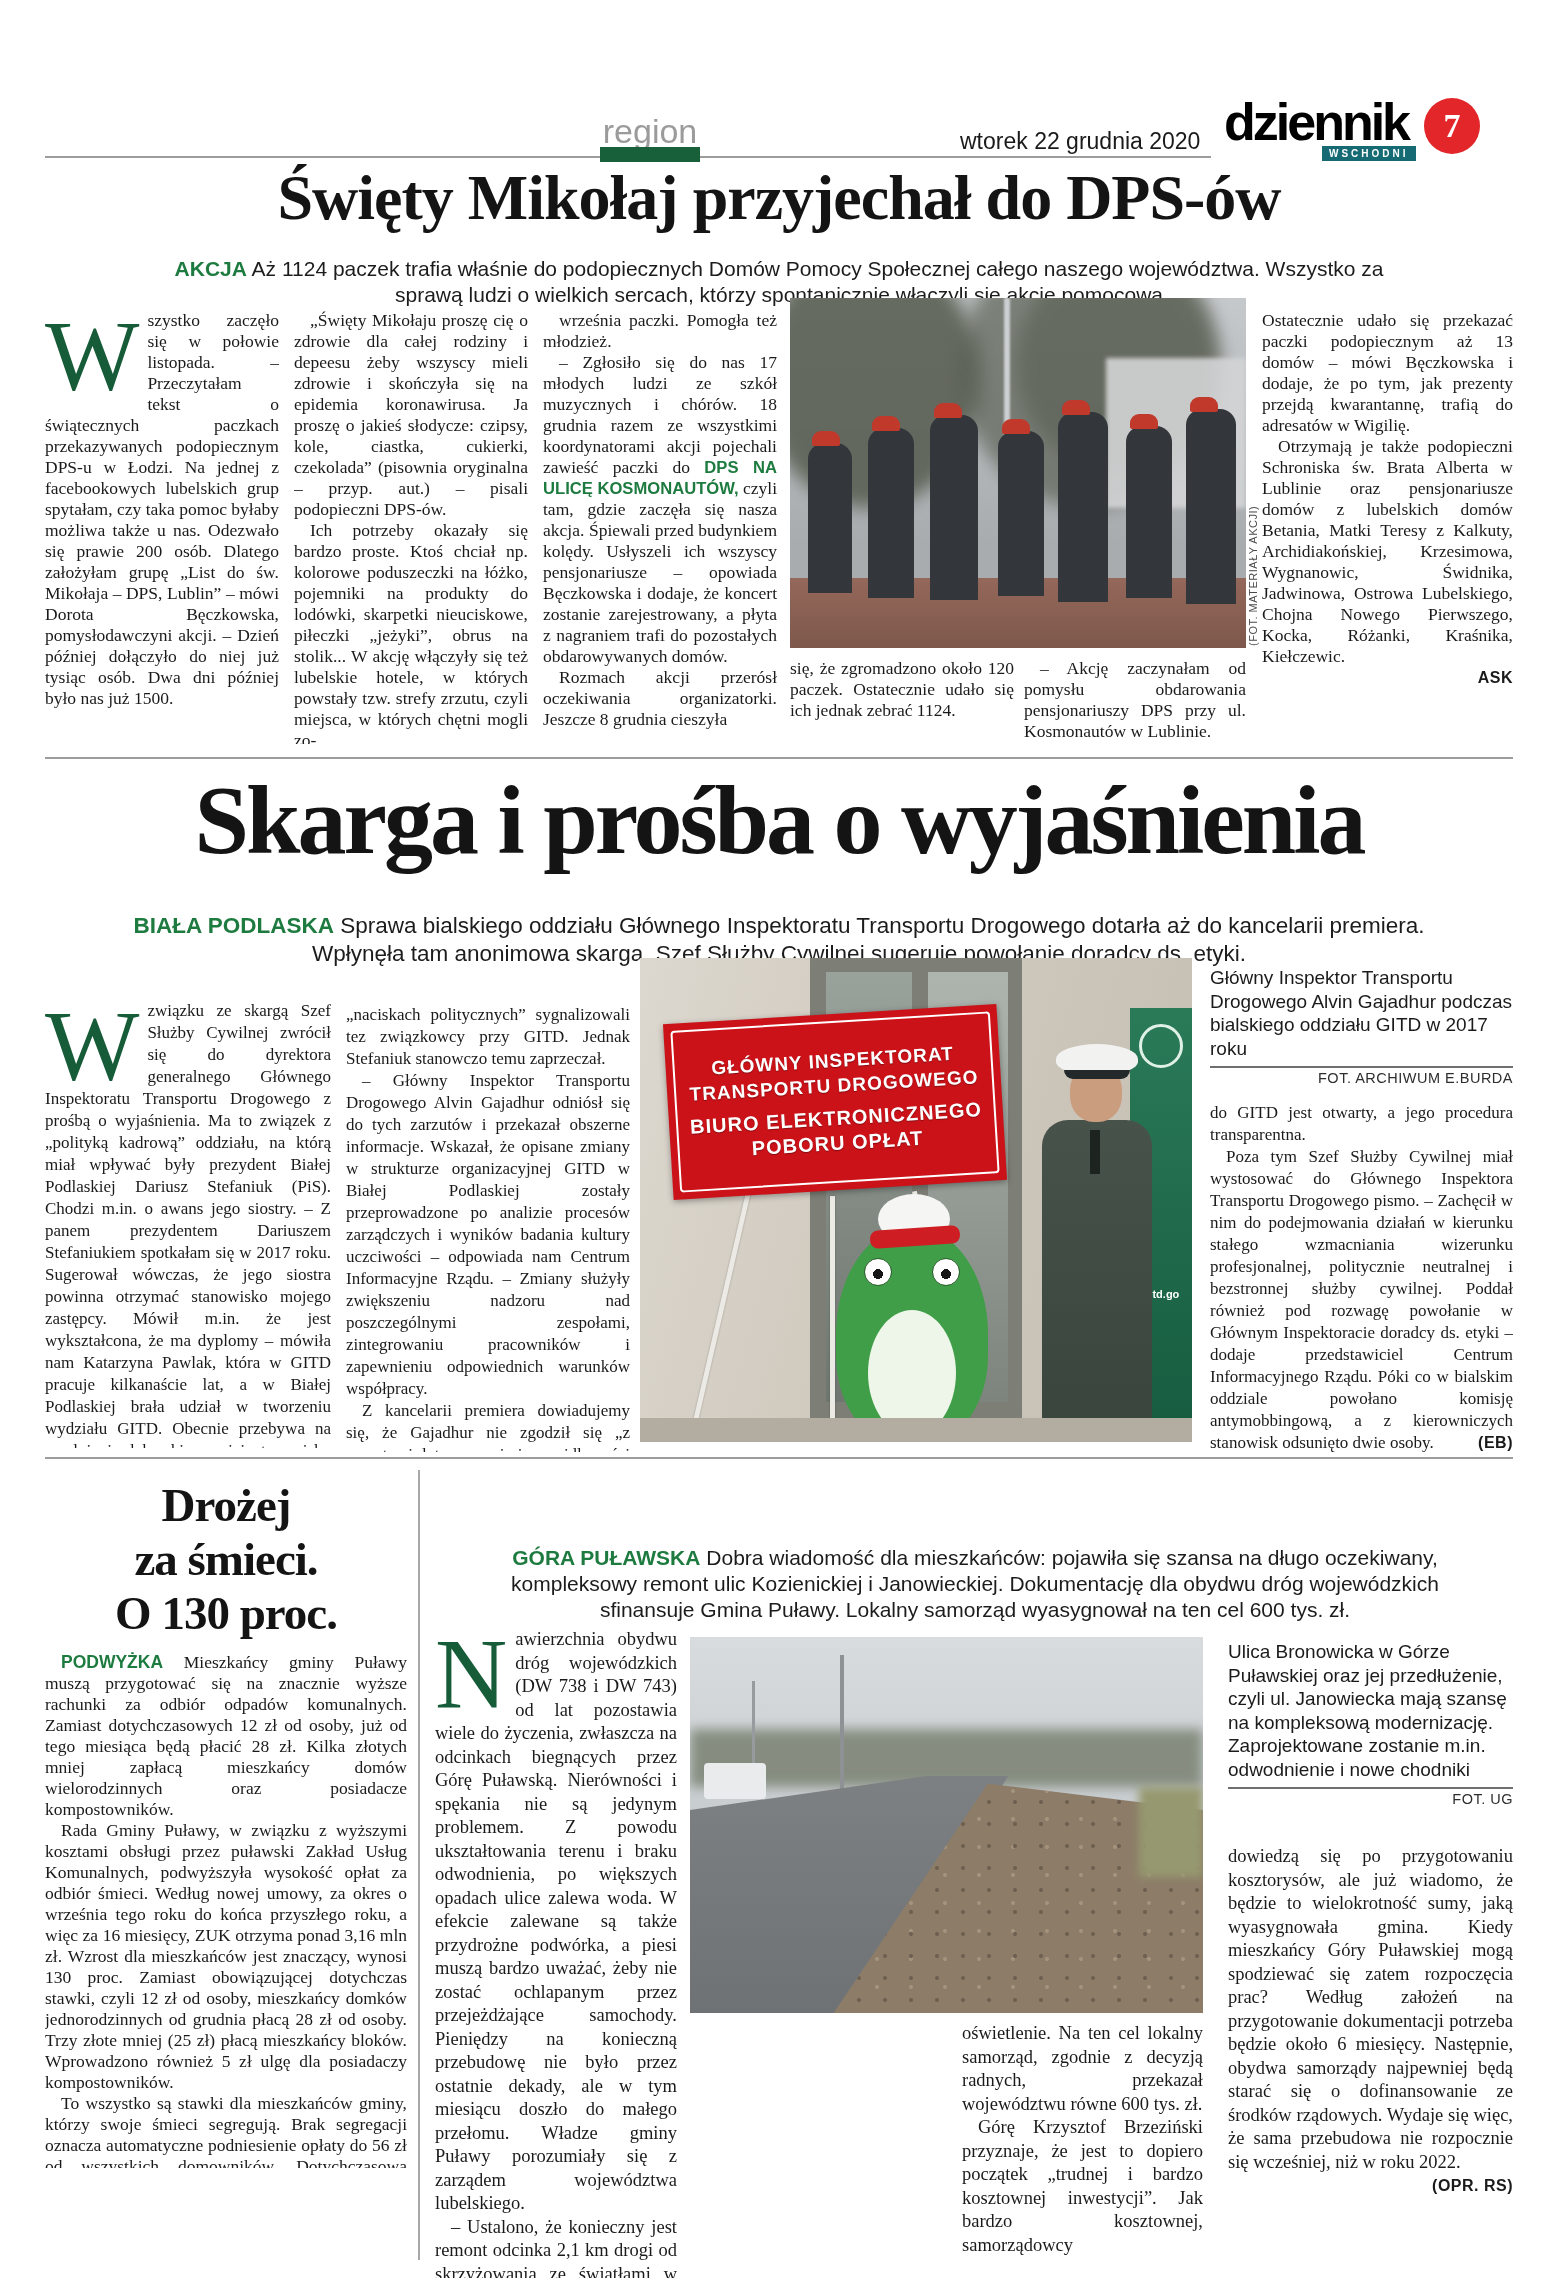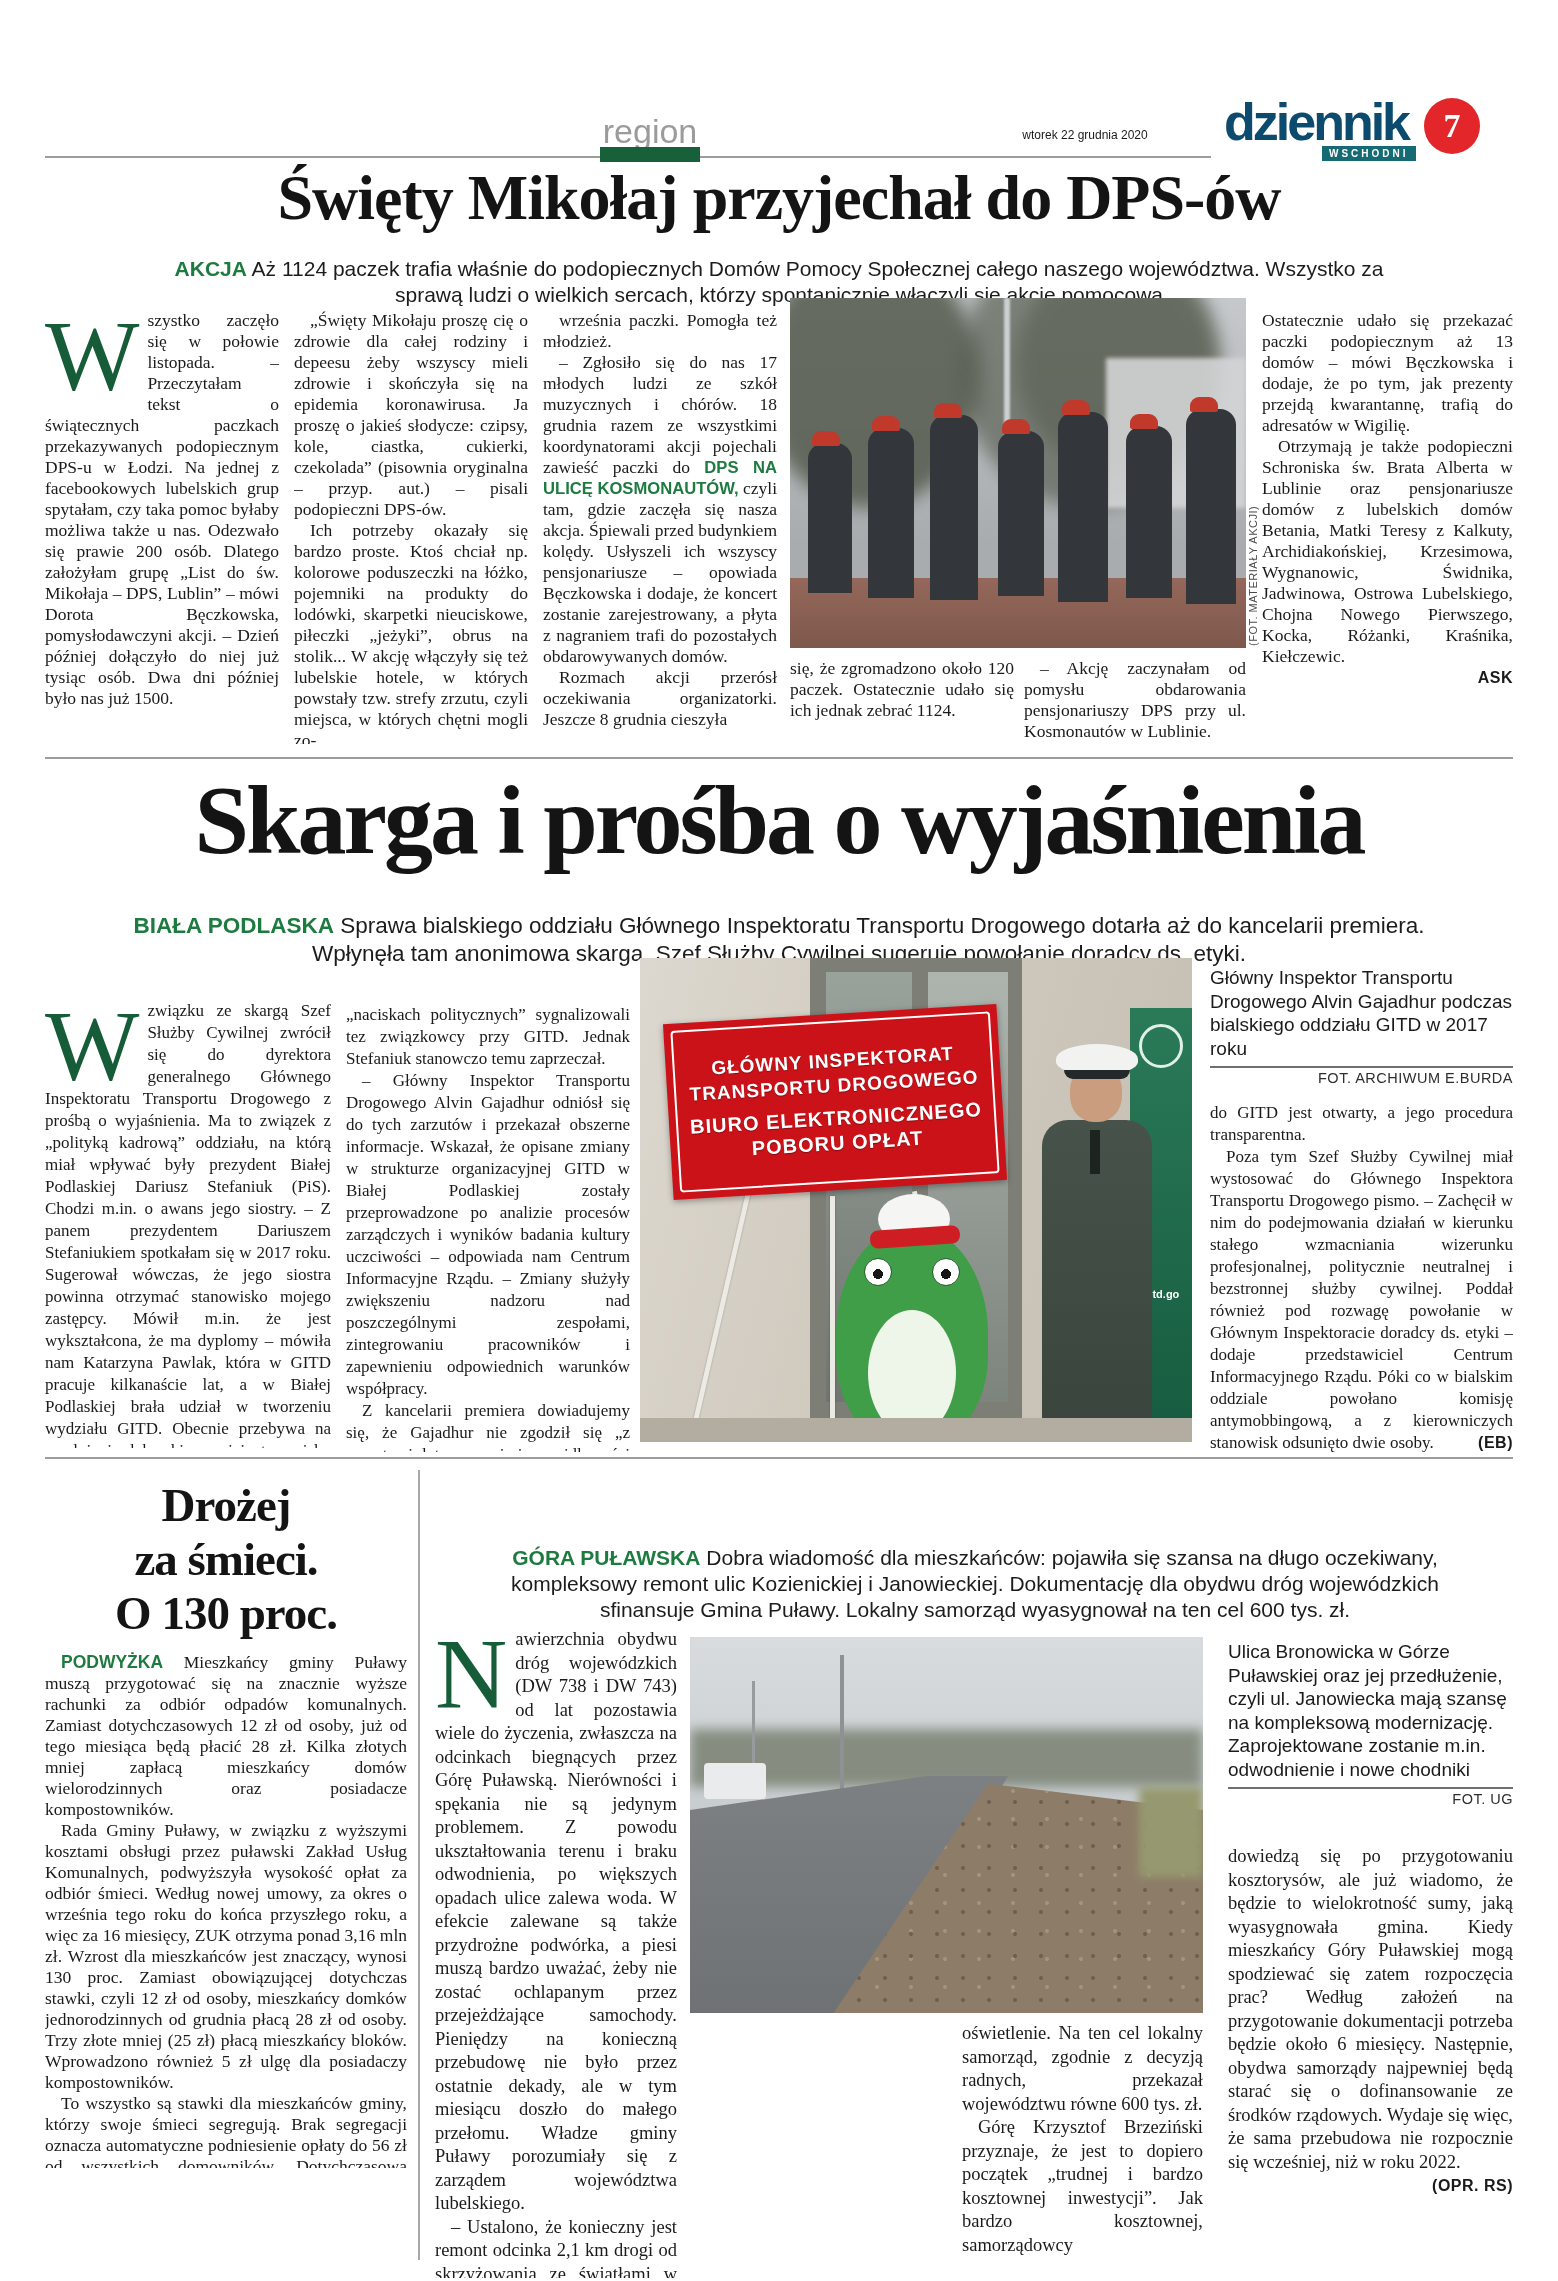--- a/index.html
+++ b/index.html
@@ -20,21 +20,21 @@
   .caption{font-family:"Liberation Sans",sans-serif;font-size:19px;line-height:23.5px;color:#1b1b1b;}
   .credit{font-family:"Liberation Sans",sans-serif;font-size:14.5px;color:#2e2e2e;text-align:right;
           border-top:2px solid #6f6f6f;padding-top:2px;margin-top:6px;letter-spacing:0.5px;}
   .rule-h{background:#9c9c9c;height:2px;}
   .rule-v{background:#a8a8a8;width:2px;}
   .photo{position:absolute;overflow:hidden;background:#b9bdc0;}
   .vcredit{writing-mode:vertical-rl;transform:rotate(180deg);font-family:"Liberation Sans",sans-serif;
            font-size:11px;color:#4a4a4a;letter-spacing:0.5px;}
   
   .region-label{font-family:"Liberation Sans",sans-serif;font-size:34px;color:#9b9b9b;text-align:center;}
-  .logo-text{font-family:"Liberation Sans",sans-serif;font-weight:700;font-size:52px;color:#0c4a6e;letter-spacing:-3px;}
+  .logo-text{font-family:"Liberation Sans",sans-serif;font-weight:700;font-size:52px;color:#000000;letter-spacing:-3px;}
   .logo-sub{font-family:"Liberation Sans",sans-serif;font-weight:700;font-size:10px;letter-spacing:3px;
             color:#ffffff;background:#156a74;padding:2px 7px;}
   .page-circle{width:56px;height:56px;border-radius:50%;background:#e2262a;display:flex;align-items:center;
                justify-content:center;color:#fff;font-family:"Liberation Serif",serif;font-weight:700;font-size:34px;}
   
   .blob{position:absolute;border-radius:50%;filter:blur(9px);background:#555b4e;}
   .person{position:absolute;background:#33363a;border-radius:16px 16px 0 0;}
   .cap{position:absolute;top:-12px;left:4px;width:28px;height:15px;background:#c0392b;border-radius:9px 9px 2px 2px;}
   
   .sign-inner{border:2px solid #ffffff;border-radius:4px;margin:7px;height:calc(100% - 18px);
@@ -49,21 +49,21 @@
   .dec{position:absolute;}
 </style>
 </head>
 <body>
 
 <div class="page">
 
   <div class="abs region-label" style="left:555px;top:112px;width:190px;">region</div>
   <div class="abs rule-h" style="left:45px;top:156px;width:1166px;"></div>
   <div class="abs" style="left:600px;top:147px;width:100px;height:15px;background:#17603a;"></div>
-  <div class="abs sans" style="left:960px;top:128px;width:250px;text-align:center;font-size:12px;">wtorek 22 grudnia 2020</div>
+  <div class="abs sans" style="left:960px;top:128px;width:250px;text-align:left;font-size:23px;">wtorek 22 grudnia 2020</div>
   <div class="abs logo-text" style="left:1224px;top:92px;">dziennik</div>
   <div class="abs logo-sub" style="left:1322px;top:146px;">WSCHODNI</div>
   <div class="abs page-circle" style="left:1424px;top:98px;">
     <span>7</span>
   </div>
 
   <div class="abs headline" style="left:45px;top:160px;width:1468px;font-size:64px;line-height:76px;">Święty Mikołaj przyjechał do DPS-ów</div>
 
   <div class="abs lead" style="left:148px;top:256px;width:1262px;font-size:21px;line-height:26px;">
     <span class="kicker">AKCJA</span><span> Aż 1124 paczek trafia właśnie do podopiecznych Domów Pomocy Społecznej całego naszego województwa. Wszystko za sprawą ludzi o wielkich sercach, którzy spontanicznie włączyli się akcję pomocową</span>

